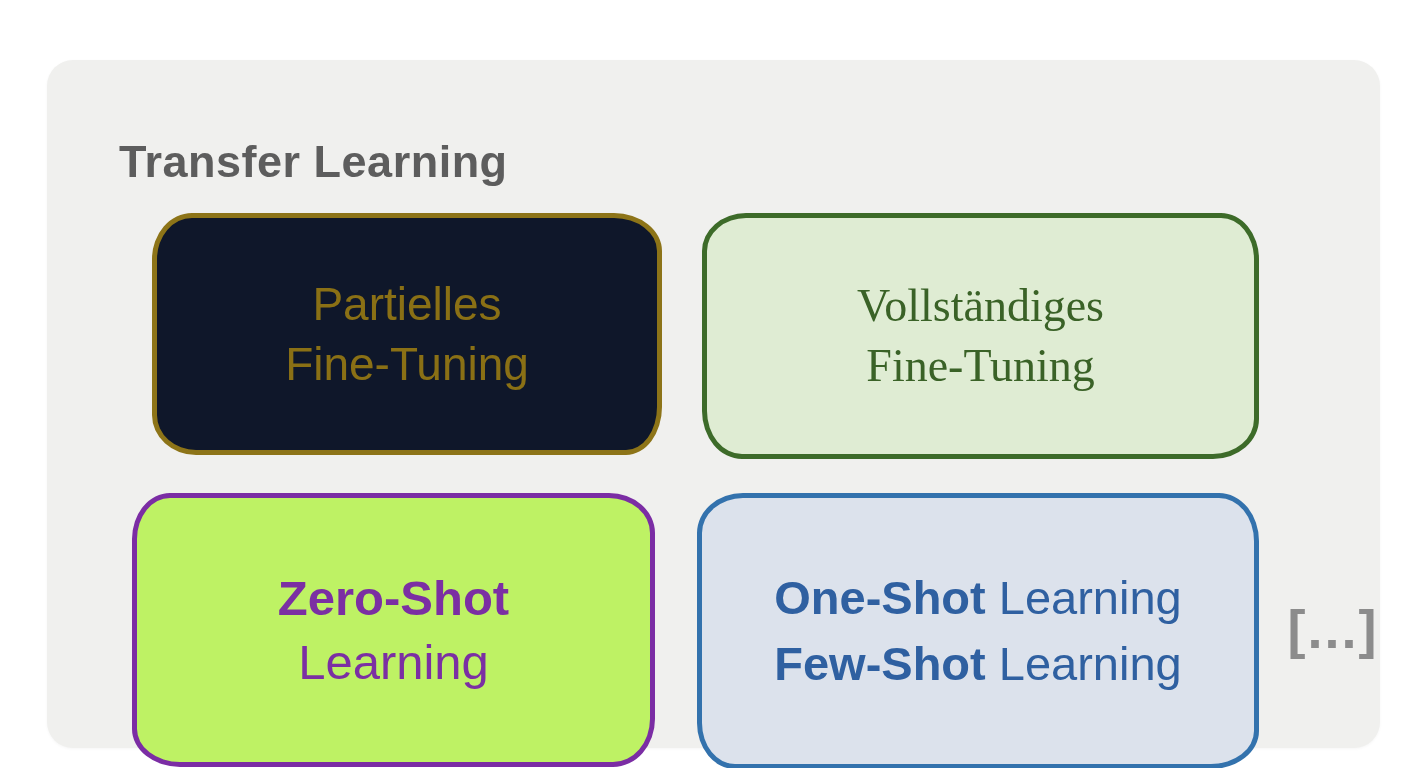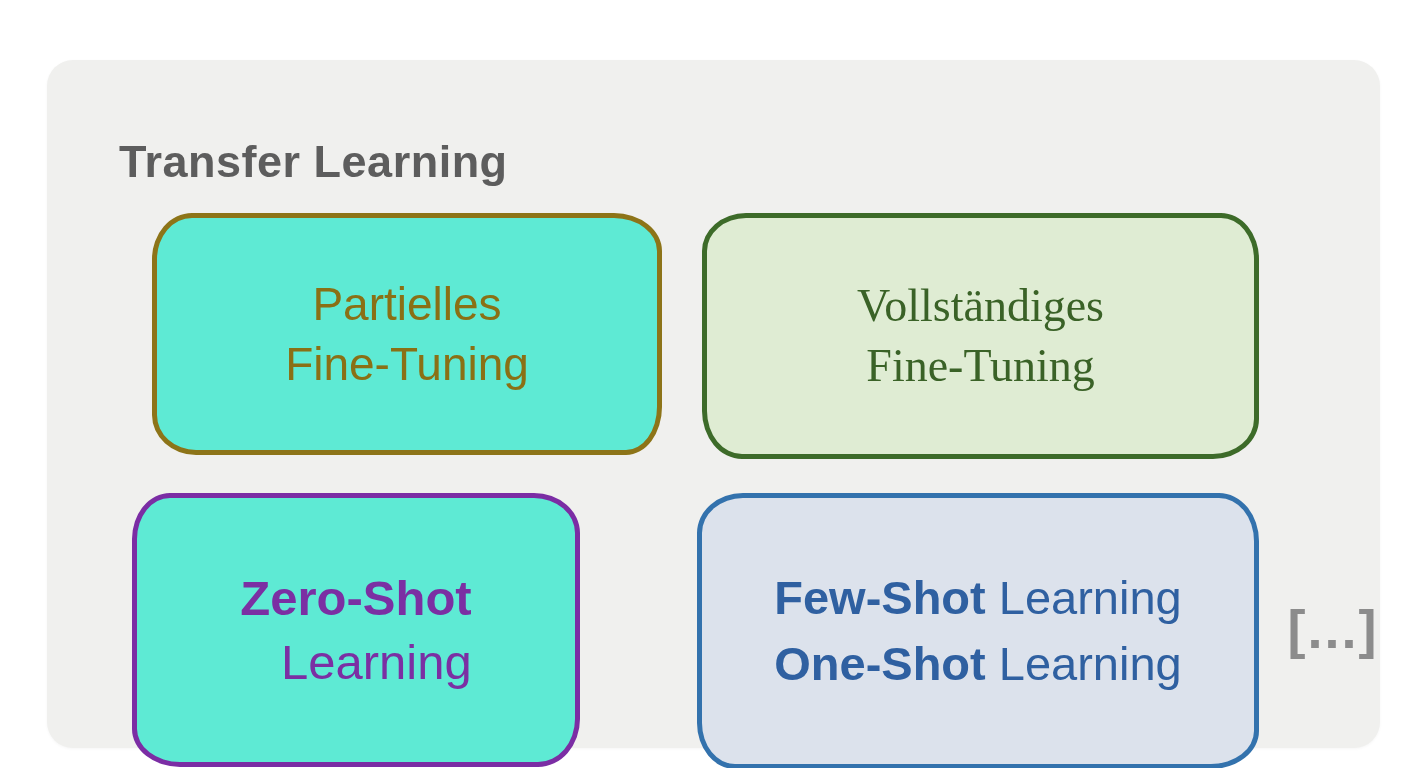--- a/index.html
+++ b/index.html
@@ -33,46 +33,45 @@
     position: absolute;
     display: flex;
     align-items: center;
     justify-content: center;
     text-align: center;
   }
 
   
   .box-partial {
     left: 105px; top: 153px; width: 510px; height: 242px;
-    background: #5eead4;
+    background: #0f172a;
     border: 5px solid #8d7418;
     border-radius: 40px 48px 36px 44px / 46px 38px 48px 40px;
     color: #8a7015;
     font-size: 46px;
     line-height: 60px;
   }
   .box-full {
     left: 655px; top: 153px; width: 557px; height: 246px;
     background: #dfecd3;
     border: 5px solid #3d6b29;
     border-radius: 44px 38px 46px 40px / 38px 46px 40px 48px;
     color: #3a6227;
     font-size: 46px;
     line-height: 60px;
     font-family: Liberation Serif, serif;
   }
   .box-zero {
-    left: 85px; top: 433px; width: 448px; height: 274px;
-    background: #5eead4;
+    left: 85px; top: 433px; width: 523px; height: 274px;
+    background: #bef264;
     border: 5px solid #7b2da4;
     border-radius: 38px 46px 42px 48px / 46px 40px 48px 38px;
     color: #7b2fa3;
     font-size: 49px;
     line-height: 64px;
-    text-align: right;
   }
   .box-onefew {
     left: 650px; top: 433px; width: 562px; height: 276px;
     background: #dce2ec;
     border: 5px solid #3372ad;
     border-radius: 46px 40px 48px 38px / 40px 48px 38px 46px;
     color: #2f60a1;
     font-size: 47px;
     line-height: 66px;
   }
@@ -115,25 +114,25 @@
     <div class="box box-zero">
       <div>
         <div class="bold">Zero-Shot</div>
         <div>Learning</div>
       </div>
     </div>
 
     <div class="box box-onefew">
       <div>
         <div>
-          <span class="bold">Few-Shot</span>
+          <span class="bold">One-Shot</span>
           <span>Learning</span>
         </div>
         <div>
-          <span class="bold">One-Shot</span>
+          <span class="bold">Few-Shot</span>
           <span>Learning</span>
         </div>
       </div>
     </div>
 
     <div class="ellipsis">[...]</div>
 
   </div>
 </div>
 

